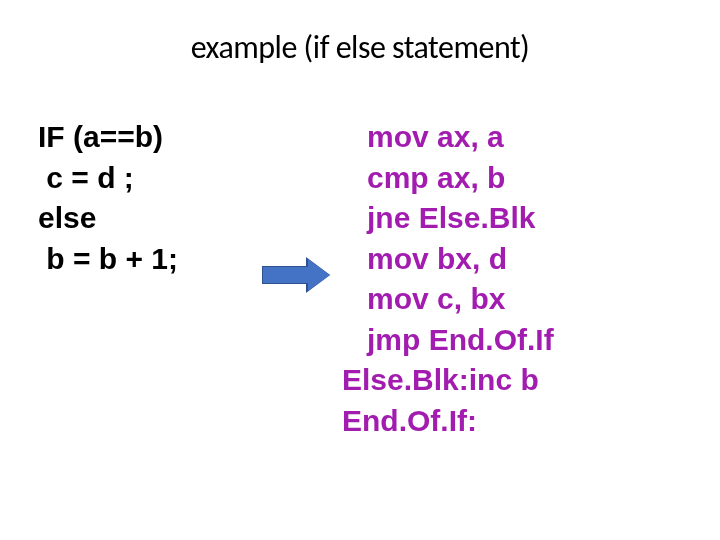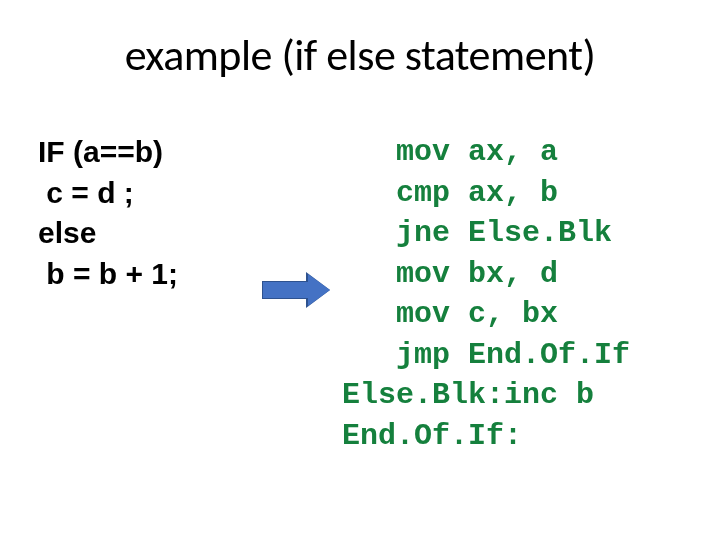--- a/index.html
+++ b/index.html
@@ -10,21 +10,21 @@
     body {
       width: 720px;
       height: 540px;
       background: white;
       font-family: Calibri, Arial, sans-serif;
       position: relative;
       overflow: hidden;
     }
     .title {
       text-align: center;
-      font-size: 44px;
+      font-size: 32px;
       font-weight: 400;
       color: #000;
       margin-top: 28px;
       letter-spacing: -0.5px;
     }
     .content {
       position: relative;
       margin-top: 50px;
       padding: 0 30px;
     }
@@ -36,25 +36,25 @@
       font-size: 30px;
       font-weight: bold;
       line-height: 1.35;
       color: #000;
       white-space: pre;
     }
     .right-code {
       position: absolute;
       left: 342px;
       top: 0;
-      font-family: Liberation Mono, monospace;
+      font-family: Liberation Sans, sans-serif;
       font-size: 30px;
       font-weight: bold;
       line-height: 1.35;
-      color: #15803d;
+      color: #a21caf;
       white-space: pre;
     }
     .arrow {
       position: absolute;
       left: 262px;
       top: 142px;
     }
     .arrow-shaft {
       width: 48px;
       height: 18px;

